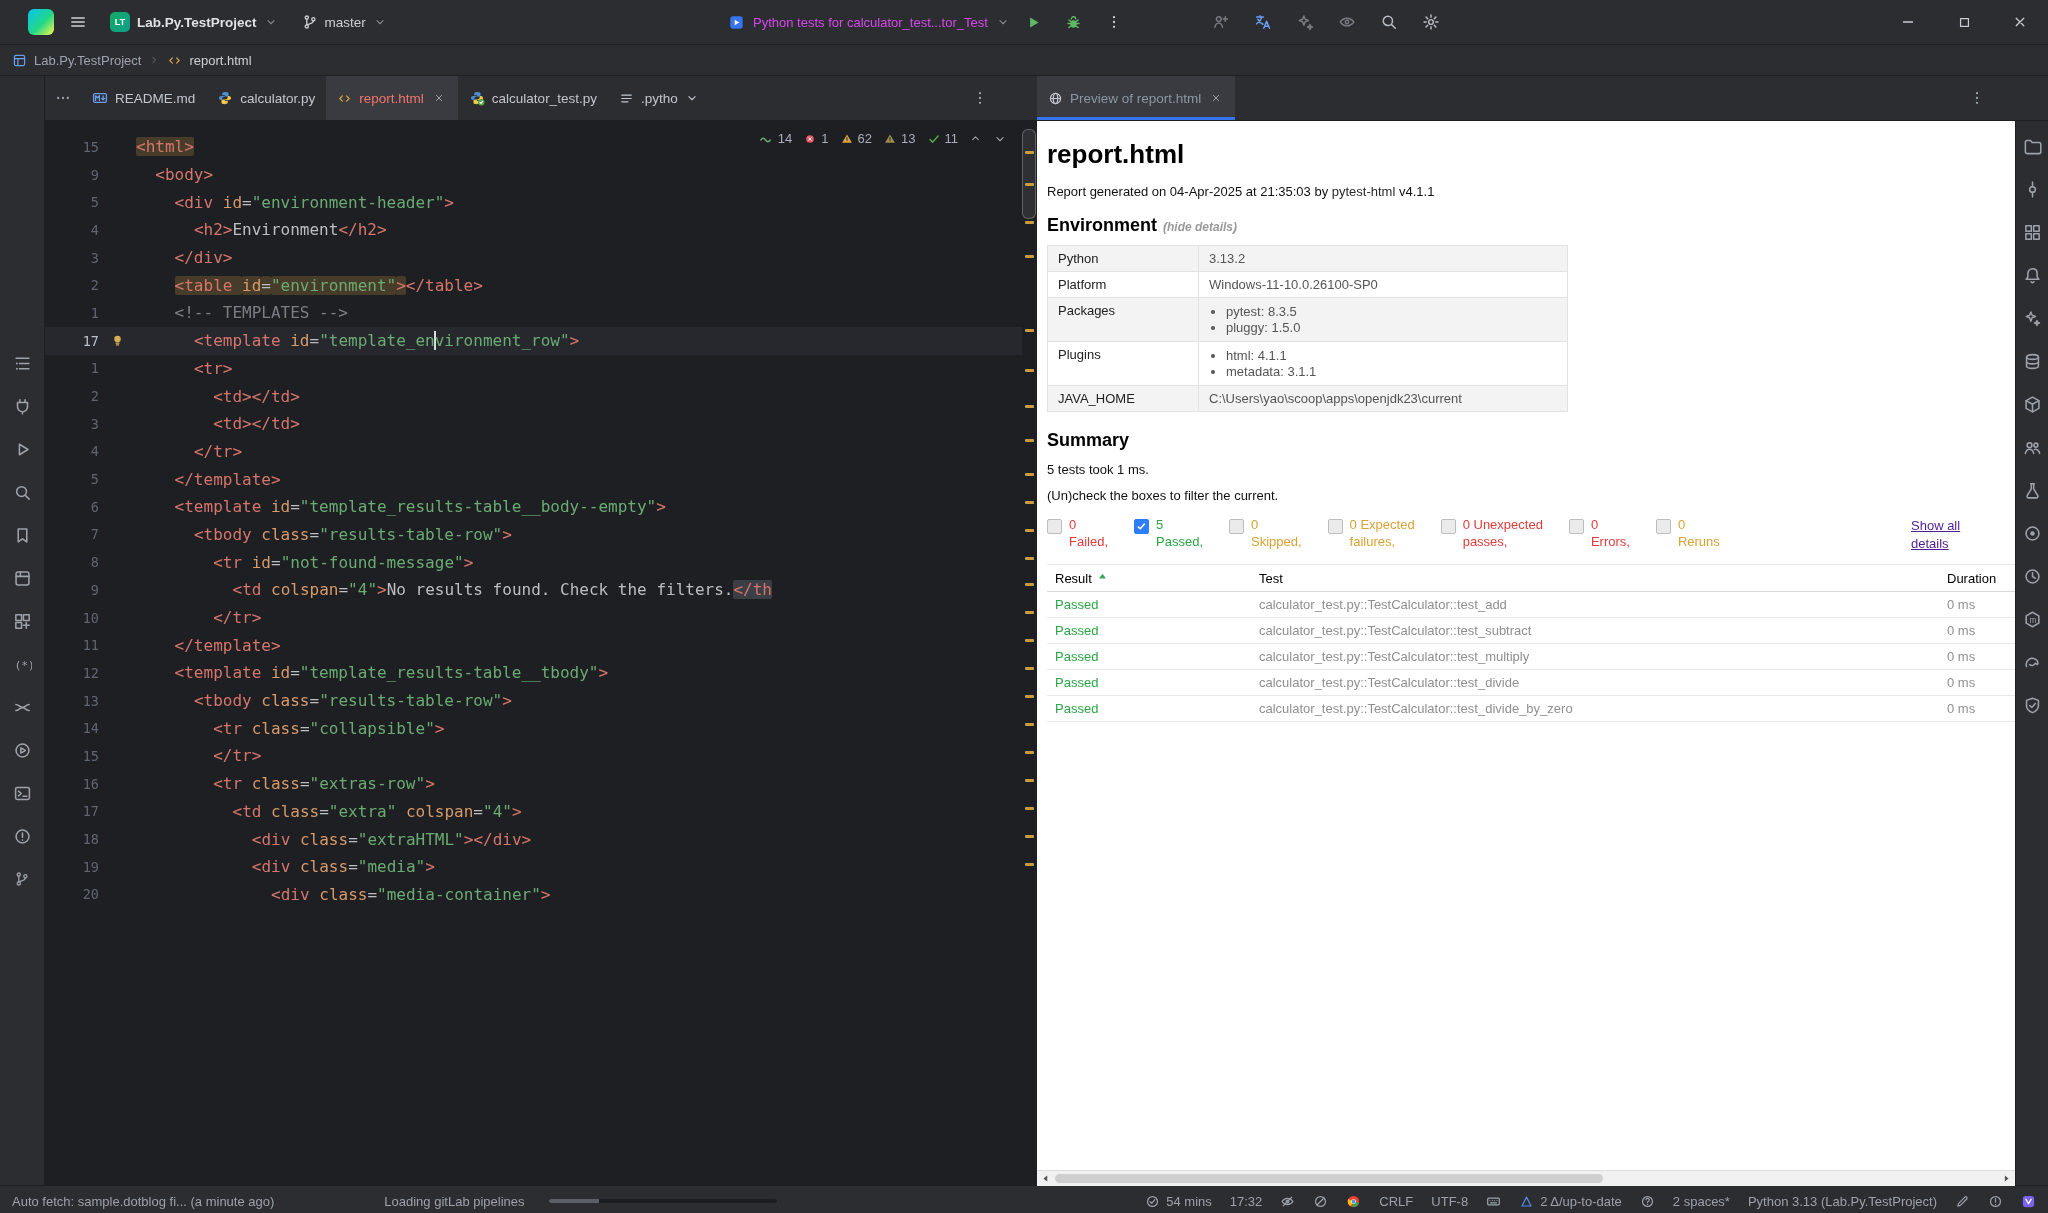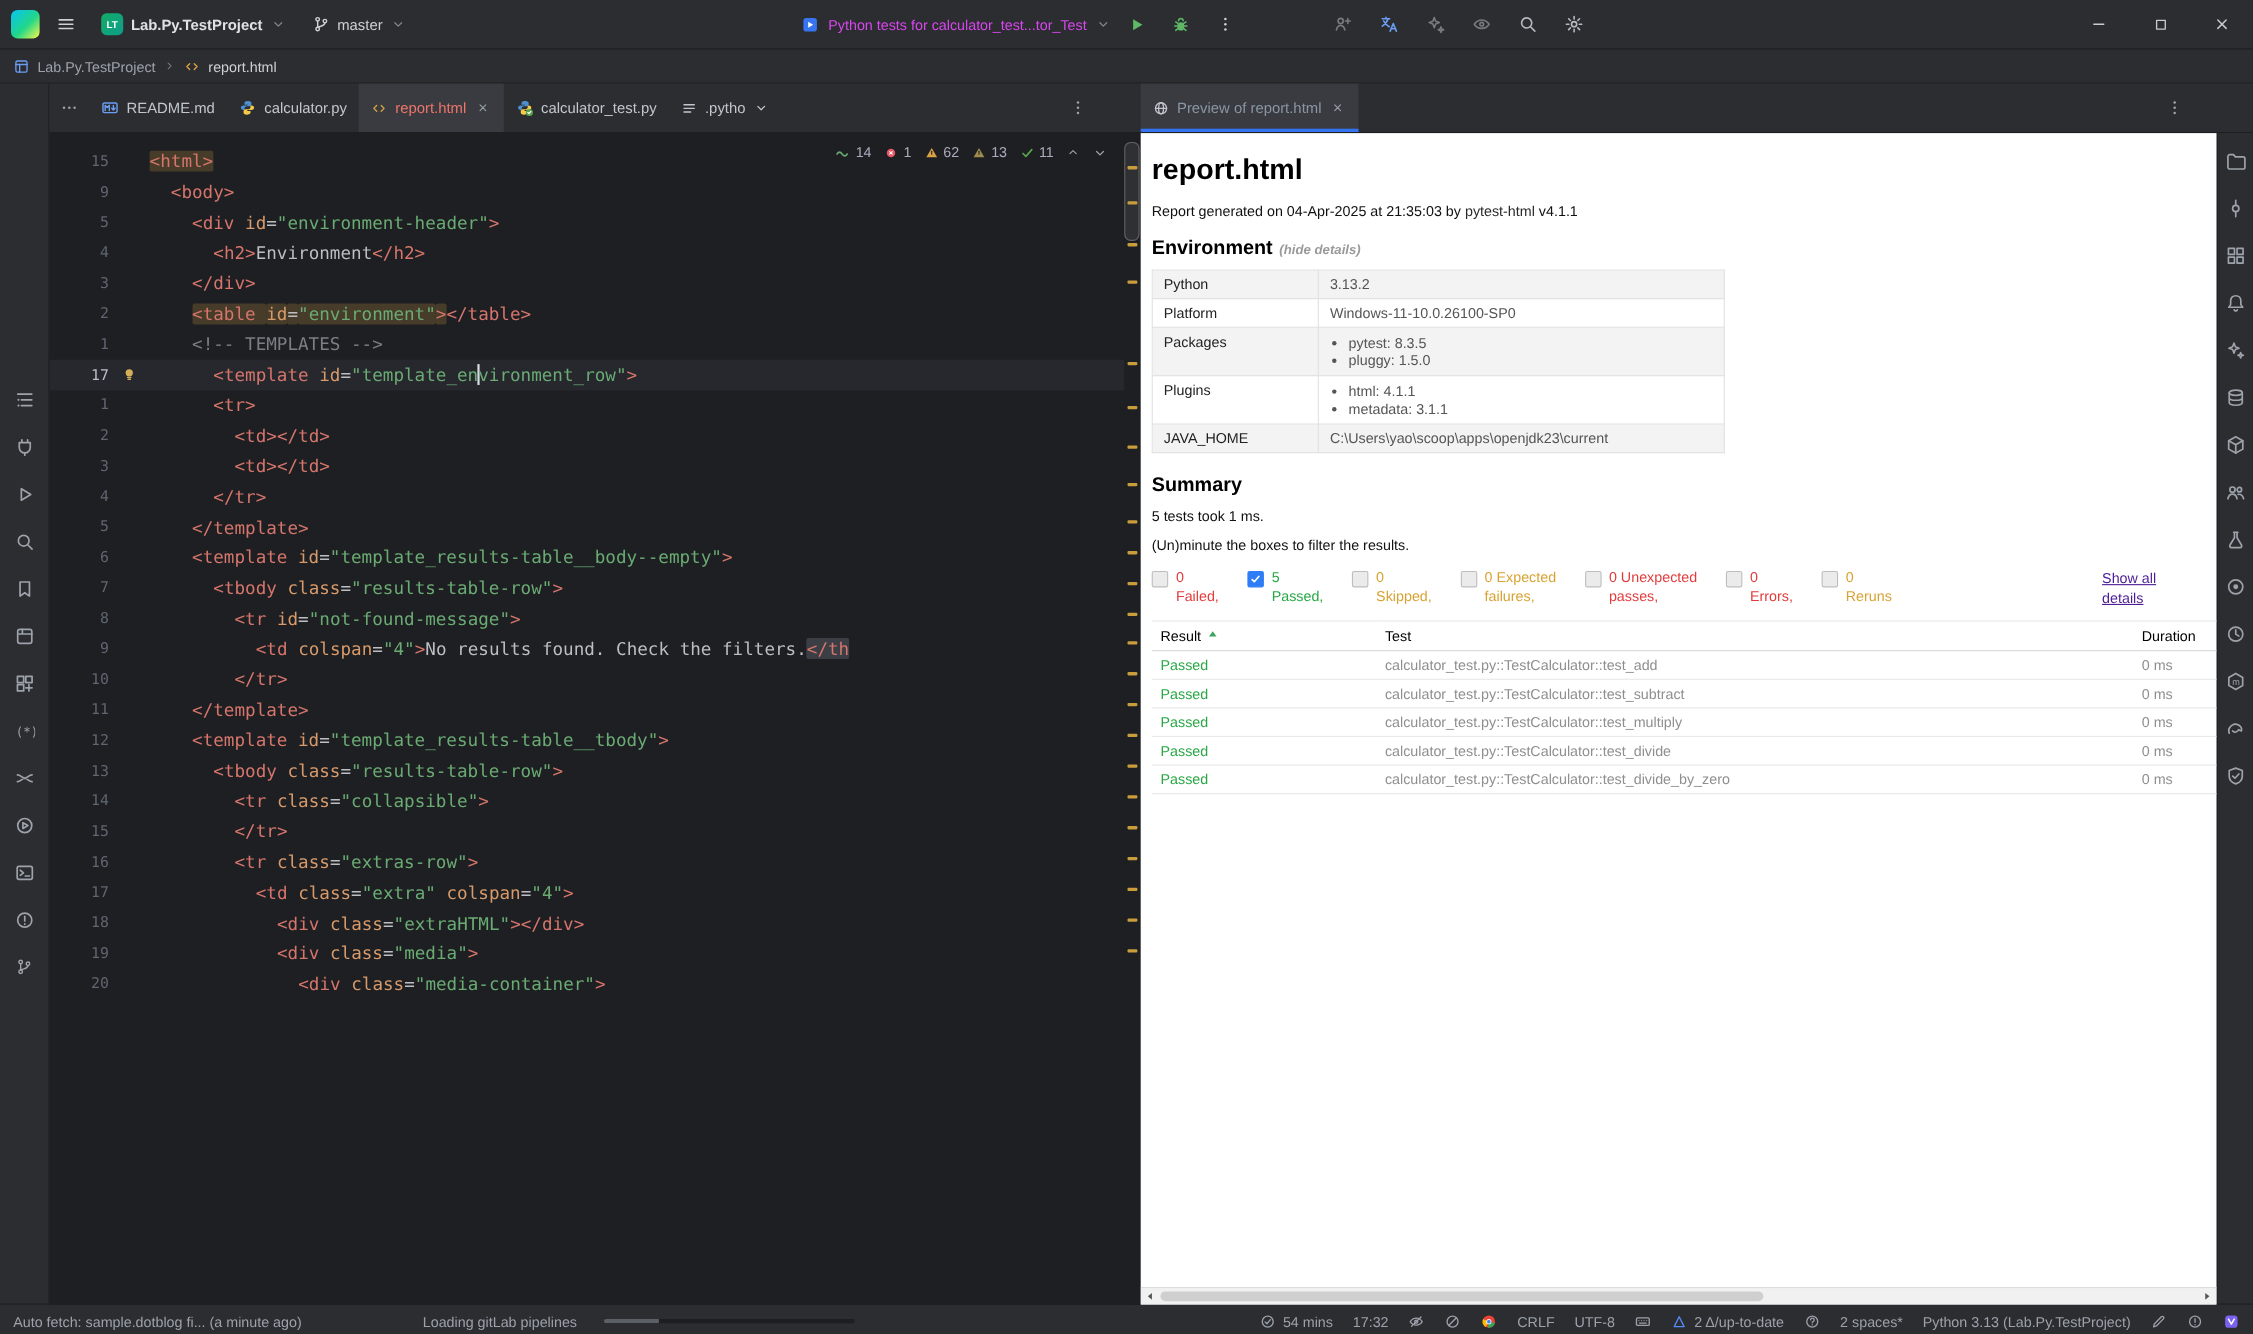--- a/index.html
+++ b/index.html
@@ -6,21 +6,21 @@
   body{width:2048px;height:1213px;overflow:hidden;background:#2b2d30;
        font-family:"Liberation Sans","DejaVu Sans",sans-serif;color:#ced0d6;font-size:13px;
        -webkit-font-smoothing:antialiased}
   .app{width:2048px;height:1213px;display:flex;flex-direction:column}
   .ic{display:inline-flex;align-items:center;justify-content:center}
   .ic svg{display:block}
   .dim{opacity:.55}
 
   
   .titlebar{height:44px;flex:none;display:flex;align-items:center;background:#2b2d30;border-bottom:1px solid #1e1f22;position:relative}
-  .tb-left{display:flex;align-items:center;gap:8px;padding-left:10px}
+  .tb-left{display:flex;align-items:center;gap:8px;padding-left:28px}
   .logo{width:26px;height:26px;border-radius:6px;flex:none;
         background:linear-gradient(135deg,#07c3f2 0%,#21d789 55%,#fcf84a 100%)}
   .tb-btn{width:32px;height:30px;display:grid;place-items:center;border-radius:6px;color:#ced0d6}
   .tb-item{display:flex;align-items:center;gap:7px;padding:4px 8px;border-radius:6px;font-size:13.5px}
   .badge{width:20px;height:20px;border-radius:5px;background:linear-gradient(135deg,#13ab67,#0f9d8a);
          color:#fff;font-size:9px;font-weight:bold;display:grid;place-items:center}
   .strong{font-weight:bold;color:#dfe1e6}
   .tb-center{position:absolute;left:728px;top:0;height:44px;display:flex;align-items:center;gap:8px}
   .tb-center .tb-label{color:#d946ef;font-size:13px}
   .tb-right{margin-left:auto;display:flex;align-items:center;height:100%}
@@ -651,21 +651,21 @@
                 </tr>
                 <tr class="alt">
                   <td class="k">JAVA_HOME</td>
                   <td class="v">C:\Users\yao\scoop\apps\openjdk23\current</td>
                 </tr>
               </tbody>
             </table>
 
           <div class="pv-h2">Summary</div>
           <div class="pv-p">5 tests took 1 ms.</div>
-          <div class="pv-p">(Un)minute the boxes to filter the results.</div>
+          <div class="pv-p">(Un)check the boxes to filter the current.</div>
 
           <div class="filters">
             <div class="filters-items">
                 <label class="filter">
                   <span class="cb"></span>
                   <span class="ftext c-red">
                     <span class="fline">0</span>
                     <span class="fline">Failed,</span>
                   </span>
                 </label>

